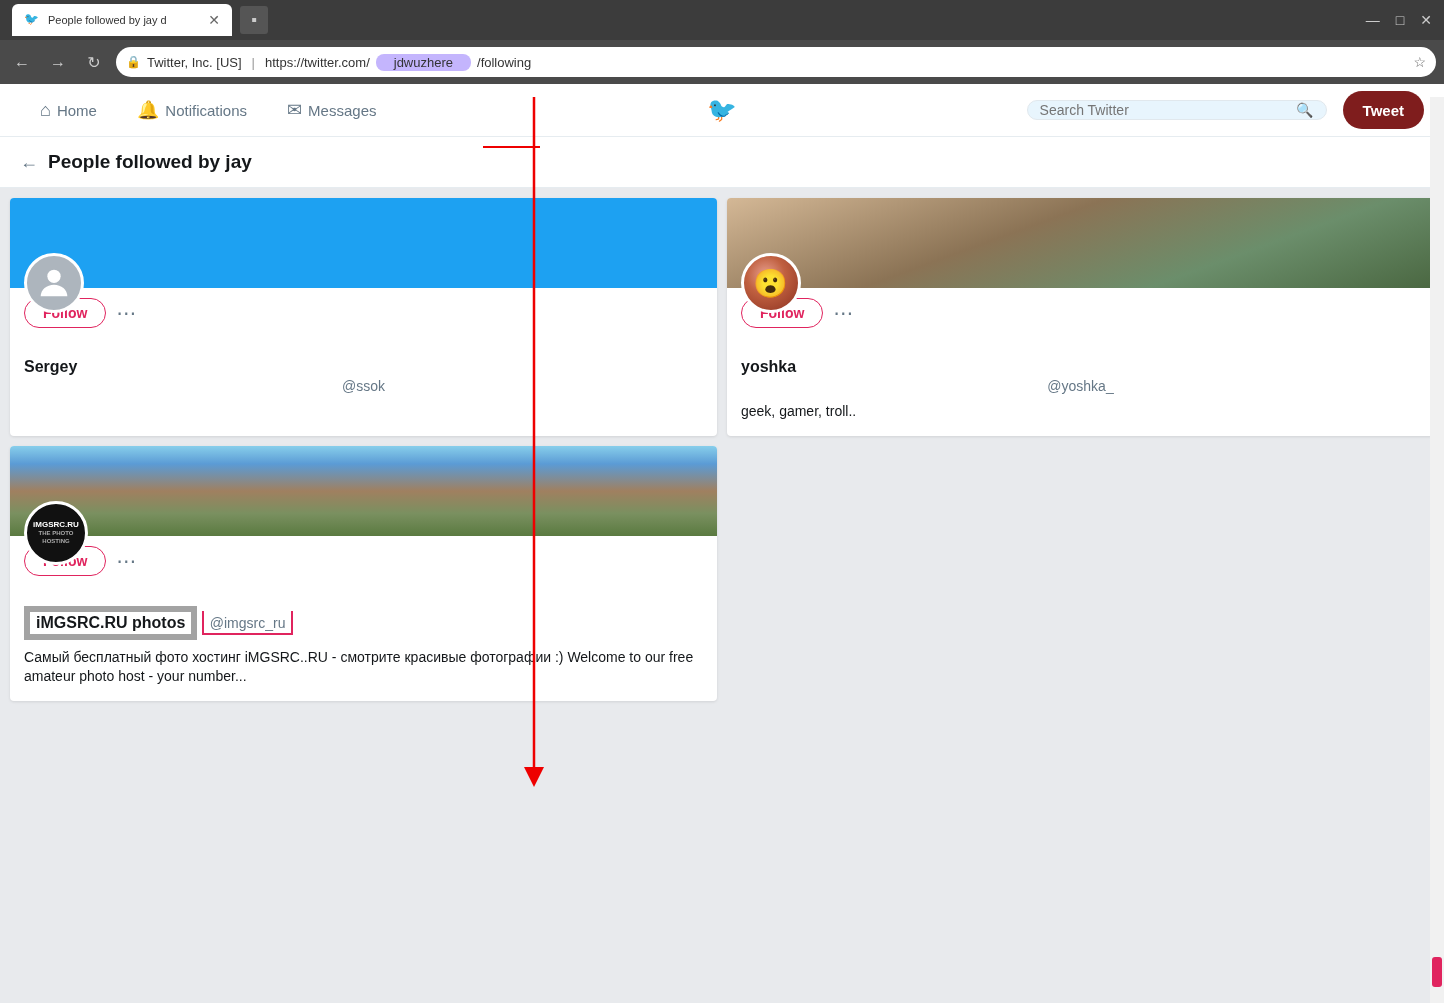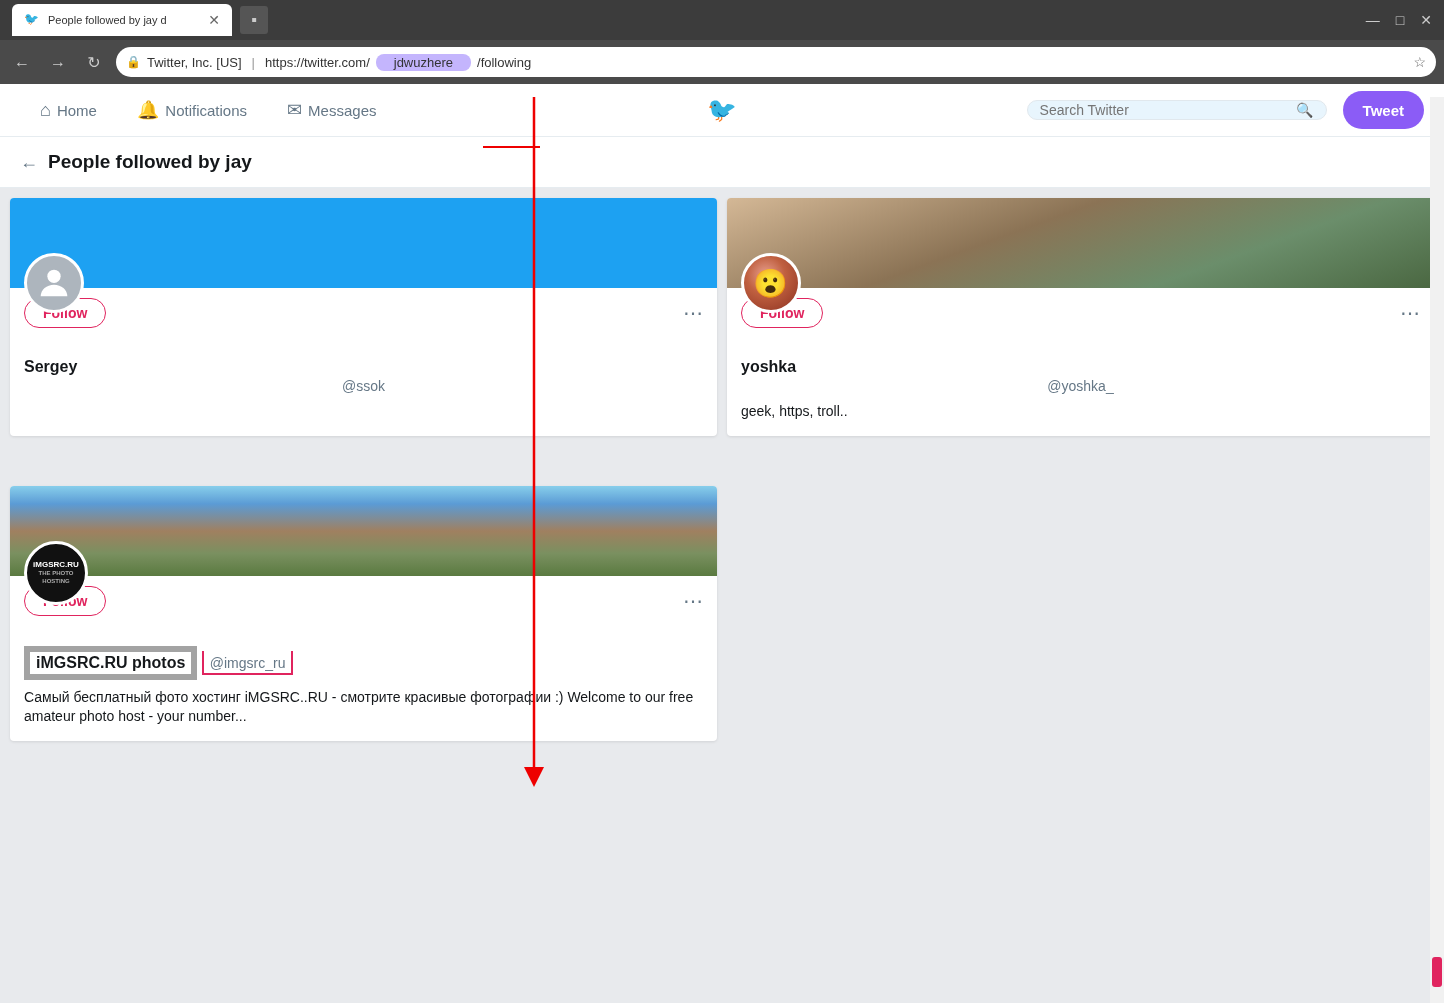--- a/index.html
+++ b/index.html
@@ -27,35 +27,35 @@
     .address-star { margin-left: auto; color: #666; font-size: 14px; }
 
     
     .twitter-nav { background: #fff; border-bottom: 1px solid #e6ecf0; height: 53px; display: flex; align-items: center; padding: 0 20px; gap: 0; position: relative; }
     .nav-item { display: flex; align-items: center; gap: 6px; padding: 0 20px; height: 53px; color: #657786; font-size: 15px; cursor: pointer; text-decoration: none; }
     .nav-home-icon, .nav-notif-icon, .nav-msg-icon { font-size: 18px; }
     .twitter-logo-center { position: absolute; left: 50%; transform: translateX(-50%); color: #1da1f2; font-size: 24px; }
     .search-bar { margin-left: auto; background: #e8f5fd; border: 1px solid #e1e8ed; border-radius: 20px; height: 20px; display: flex; align-items: center; padding: 0 12px; gap: 8px; min-width: 300px; }
     .search-input { background: transparent; border: none; outline: none; font-size: 14px; color: #657786; flex: 1; }
     .search-icon { color: #657786; font-size: 14px; }
-    .tweet-btn { background: #8b5cf6; color: #fff; border: none; border-radius: 20px; padding: 8px 20px; font-size: 15px; font-weight: bold; cursor: pointer; margin-left: 16px; height: 38px; }
+    .tweet-btn { background: #7f1d1d; color: #fff; border: none; border-radius: 20px; padding: 8px 20px; font-size: 15px; font-weight: bold; cursor: pointer; margin-left: 16px; height: 38px; }
 
     
     .main-content { flex: 1; background: #e8eaed; overflow: hidden; display: flex; justify-content: center; padding: 0; }
 
     
     .cards-container { padding: 10px; display: flex; flex-wrap: wrap; gap: 10px; align-content: flex-start; }
     .user-card { background: #fff; border-radius: 4px; width: calc(50% - 5px); overflow: hidden; box-shadow: 0 1px 3px rgba(0,0,0,0.1); }
     .card-banner { height: 90px; background: #1da1f2; }
     .card-banner.mountain { background: linear-gradient(135deg, #87ceeb 0%, #4a90d9 30%, #8b7355 60%, #5d8a3c 100%); position: relative; }
     .card-body { padding: 10px 14px 14px; position: relative; }
     .card-avatar { width: 60px; height: 60px; border-radius: 50%; border: 3px solid #fff; position: absolute; top: -35px; left: 14px; background: #ccc; overflow: hidden; display: flex; align-items: center; justify-content: center; }
     .card-avatar.gray-user { background: #adb5bd; }
     .card-avatar svg { width: 40px; height: 40px; }
-    .card-actions { display: flex; justify-content: space-between; align-items: center; gap: 10px; margin-bottom: 30px; }
+    .card-actions { display: flex; justify-content: flex-start; align-items: center; gap: 10px; margin-bottom: 30px; }
     .follow-btn { border: 1px solid #e0245e; color: #e0245e; background: #fff; border-radius: 20px; padding: 6px 18px; font-size: 14px; font-weight: bold; cursor: pointer; }
     .more-btn { color: #657786; font-size: 20px; cursor: pointer; display: flex; align-items: center; }
     .card-name { font-size: 16px; font-weight: bold; color: #14171a; }
     .card-handle { font-size: 14px; color: #657786; margin-top: 2px; text-align: center; }
     .card-bio { font-size: 14px; color: #14171a; margin-top: 8px; line-height: 1.4; }
   </style>
 </head>
 <body>
 
 <div class="browser-window">
@@ -143,25 +143,25 @@
           <div class="card-body">
             <div style="width:60px; height:60px; border-radius:50%; border:3px solid #fff; position:absolute; top:-35px; left:14px; background: radial-gradient(circle at 40% 35%, #e8a090 0%, #c06040 40%, #8b3020 100%); overflow:hidden;">
               <div style="width:100%;height:100%;display:flex;align-items:center;justify-content:center;font-size:28px;">😮</div>
             </div>
             <div class="card-actions">
               <button class="follow-btn">Follow</button>
               <span class="more-btn">⋯</span>
             </div>
             <div class="card-name">yoshka</div>
             <div class="card-handle">@yoshka_</div>
-            <div class="card-bio">geek, https, troll..</div>
+            <div class="card-bio">geek, gamer, troll..</div>
           </div>
         </div>
 
-        <div class="user-card" style="width: calc(50% - 5px); margin-top: 40px;">
+        <div class="user-card" style="width: calc(50% - 5px);">
           <div class="card-banner mountain" style="background: linear-gradient(180deg, #87ceeb 0%, #5b9bd5 20%, #a08060 50%, #7a9060 75%, #5a7a40 100%); height:90px;"></div>
           <div class="card-body">
             <div style="width:64px; height:64px; border-radius:50%; border:3px solid #fff; position:absolute; top:-35px; left:14px; background:#111; color:#fff; font-size:7px; font-weight:bold; text-align:center; display:flex; flex-direction:column; align-items:center; justify-content:center; line-height:1.3;">
               <div style="font-size:8px; font-weight:900;">iMGSRC.RU</div>
               <div style="font-size:6px; color:#aaa;">THE PHOTO HOSTING</div>
             </div>
             <div class="card-actions">
               <button class="follow-btn">Follow</button>
               <span class="more-btn">⋯</span>
             </div>

